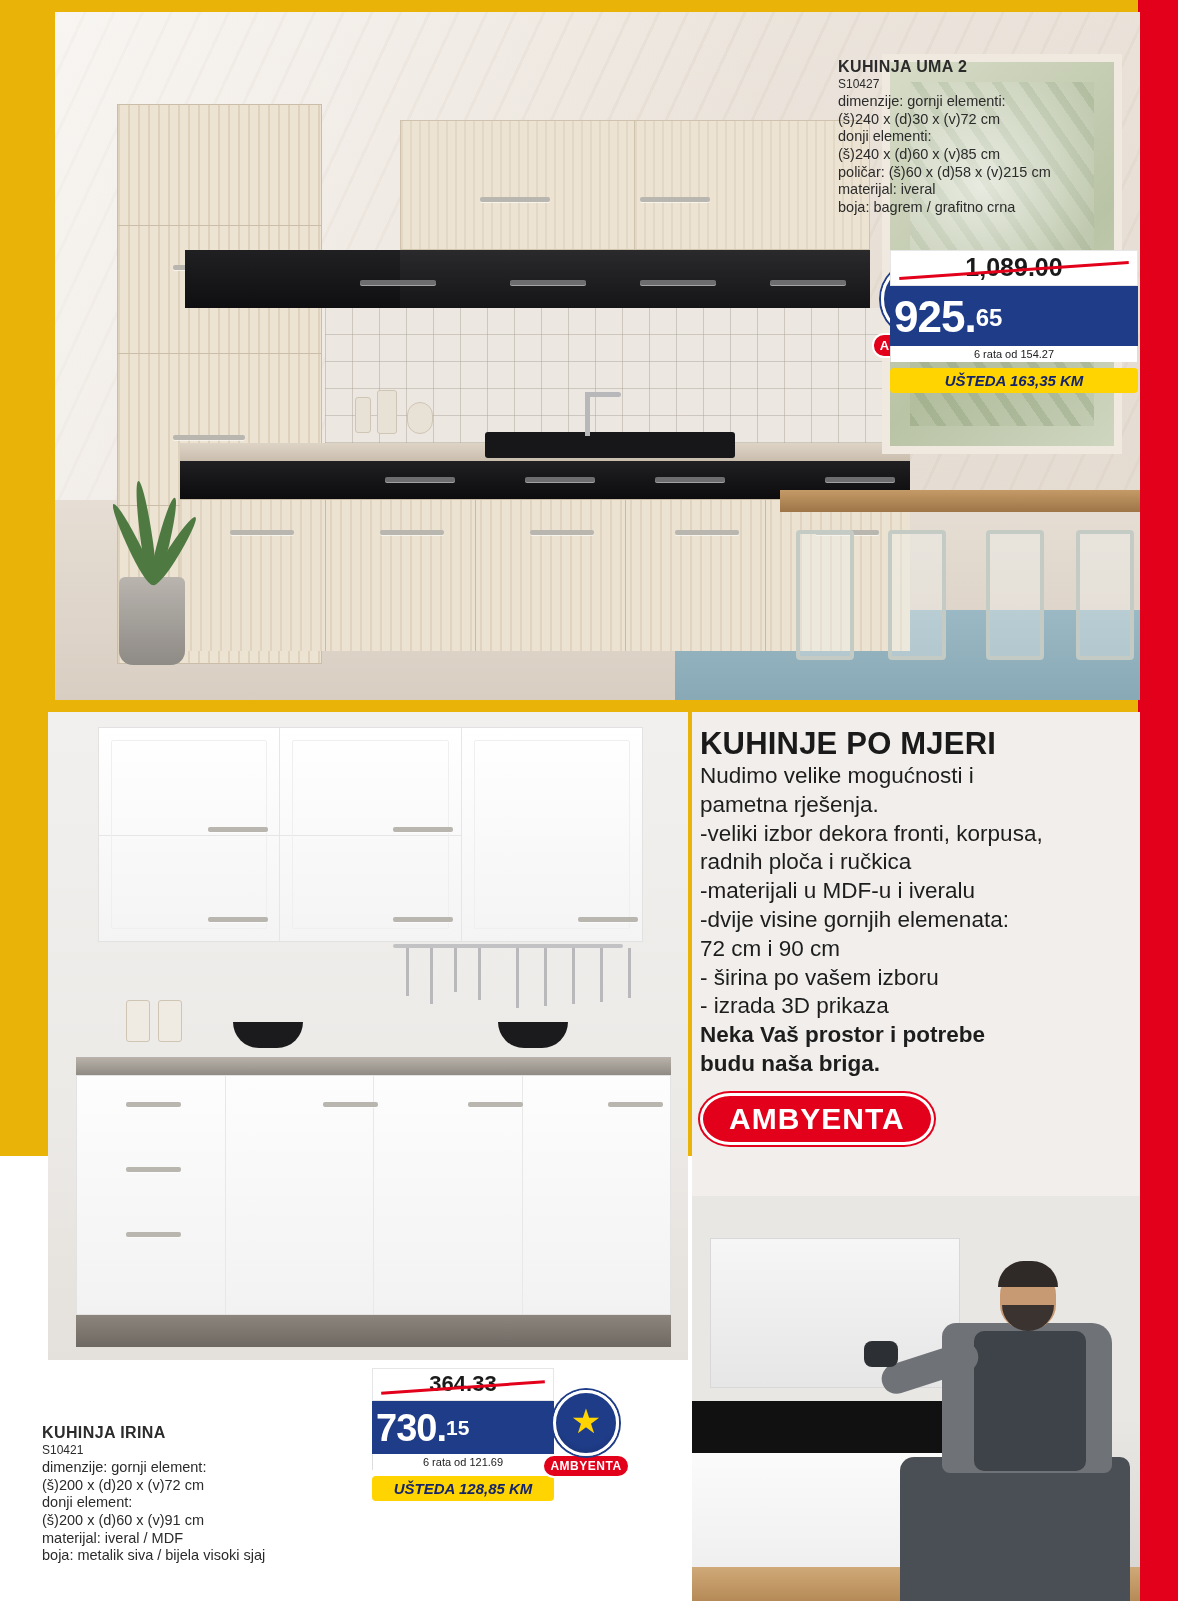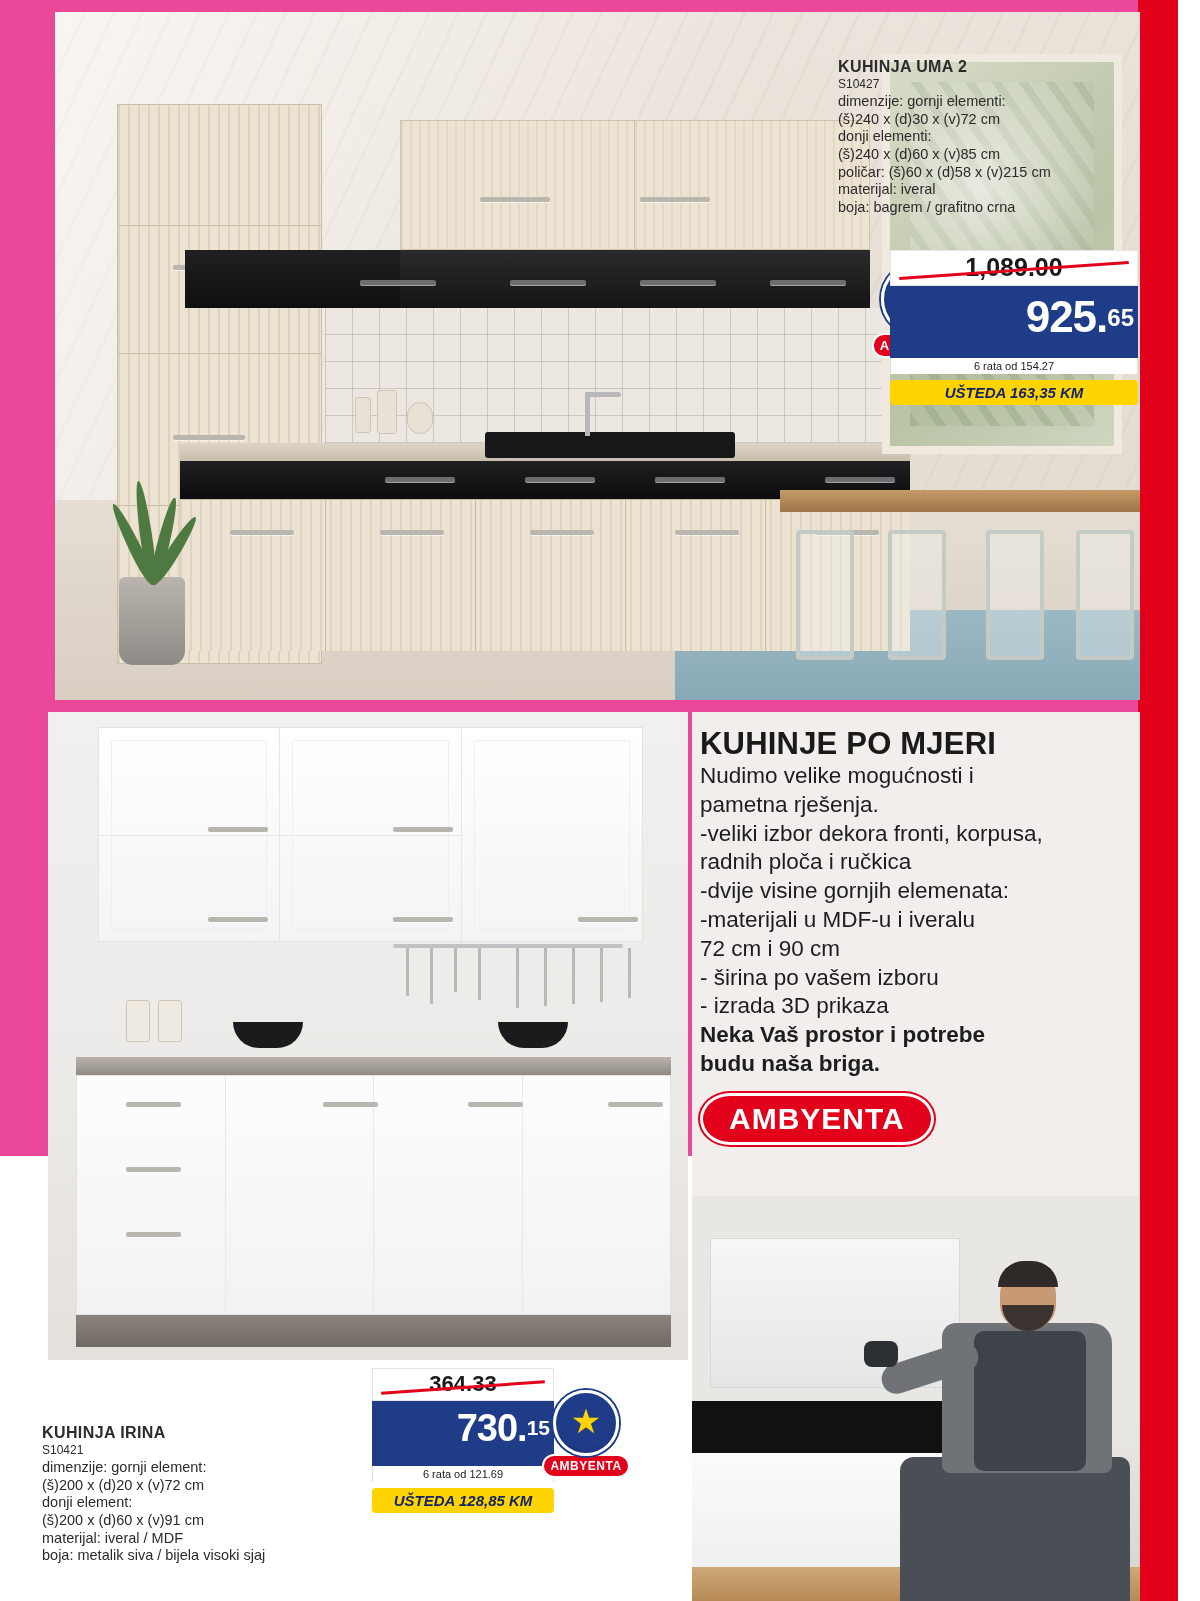--- a/index.html
+++ b/index.html
@@ -5,21 +5,21 @@
   * { box-sizing: border-box; margin: 0; padding: 0; }
   html, body {
     width: 1200px; height: 1601px;
     font-family: "Liberation Sans", sans-serif;
     background: #ffffff;
     overflow: hidden;
   }
   .page {
     position: relative;
     width: 1200px; height: 1156px;
-    background: #ec4899;
+    background: #eab308;
   }
   
   .red-bar {
     position: absolute; top: 0; right: 0; width: 62px; height: 1601px;
     background: #e2001a;
   }
   .red-bar-inner {
     position: absolute; top: 0; right: 0; width: 22px; height: 1601px;
     background: #ffffff;
   }
@@ -158,21 +158,21 @@
   .old-price {
     background:#fff; color:#1a1a1a; font-size:25px; font-weight:bold;
     text-align:center; padding:2px 6px 3px; position:relative;
     border:1px solid #e6e6e6;
   }
   .old-price:after {
     content:""; position:absolute; left:8px; right:8px; top:54%; height:3px;
     background:#e2001a; transform:rotate(-4deg);
   }
   .new-price {
-    background:#1f3c88; color:#fff; text-align:right; padding:6px 4px 16px;
+    background:#1f3c88; color:#fff; text-align:left; padding:6px 4px 4px;
   }
   .new-price .main { font-size:44px; font-weight:bold; letter-spacing:-1px; }
   .new-price .cents { font-size:24px; font-weight:bold; vertical-align:super; }
   .rate {
     background:#fff; color:#222; font-size:11px; text-align:center; padding:2px;
     border-left:1px solid #ddd; border-right:1px solid #ddd;
   }
   .saving {
     background:#ffd400; color:#14246b; font-weight:bold; font-size:15px;
     text-align:center; padding:4px 2px; border-radius:4px; margin-top:6px;
@@ -478,22 +478,22 @@
     </div>
     <div class="ribbon" style="font-size:12px">AMBYENTA</div>
   </div>
 
   <div class="right-col">
     <div class="kpm-title">KUHINJE PO MJERI</div>
     <div class="kpm-line">Nudimo velike mogućnosti i</div>
     <div class="kpm-line">pametna rješenja.</div>
     <div class="kpm-line">-veliki izbor dekora fronti, korpusa,</div>
     <div class="kpm-line">radnih ploča i ručkica</div>
+    <div class="kpm-line">-materijali u MDF-u i iveralu</div>
     <div class="kpm-line">-dvije visine gornjih elemenata:</div>
-    <div class="kpm-line">-materijali u MDF-u i iveralu</div>
     <div class="kpm-line">72 cm i 90 cm</div>
     <div class="kpm-line">- širina po vašem izboru</div>
     <div class="kpm-line">- izrada 3D prikaza</div>
     <div class="kpm-line" style="font-weight:bold">Neka Vaš prostor i potrebe</div>
     <div class="kpm-line" style="font-weight:bold">budu naša briga.</div>
     <div class="ambyenta-logo">AMBYENTA</div>
   </div>
 
   <div class="photo-worker">
     <div class="w-wall"></div>

